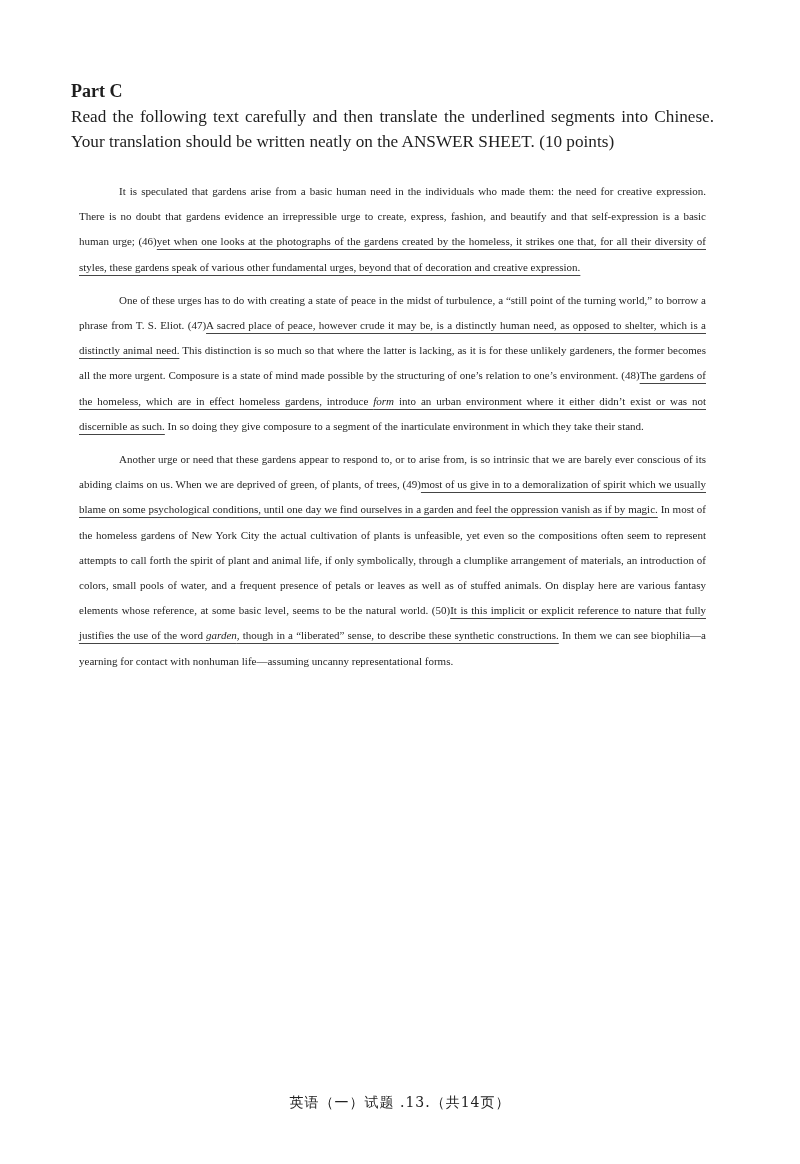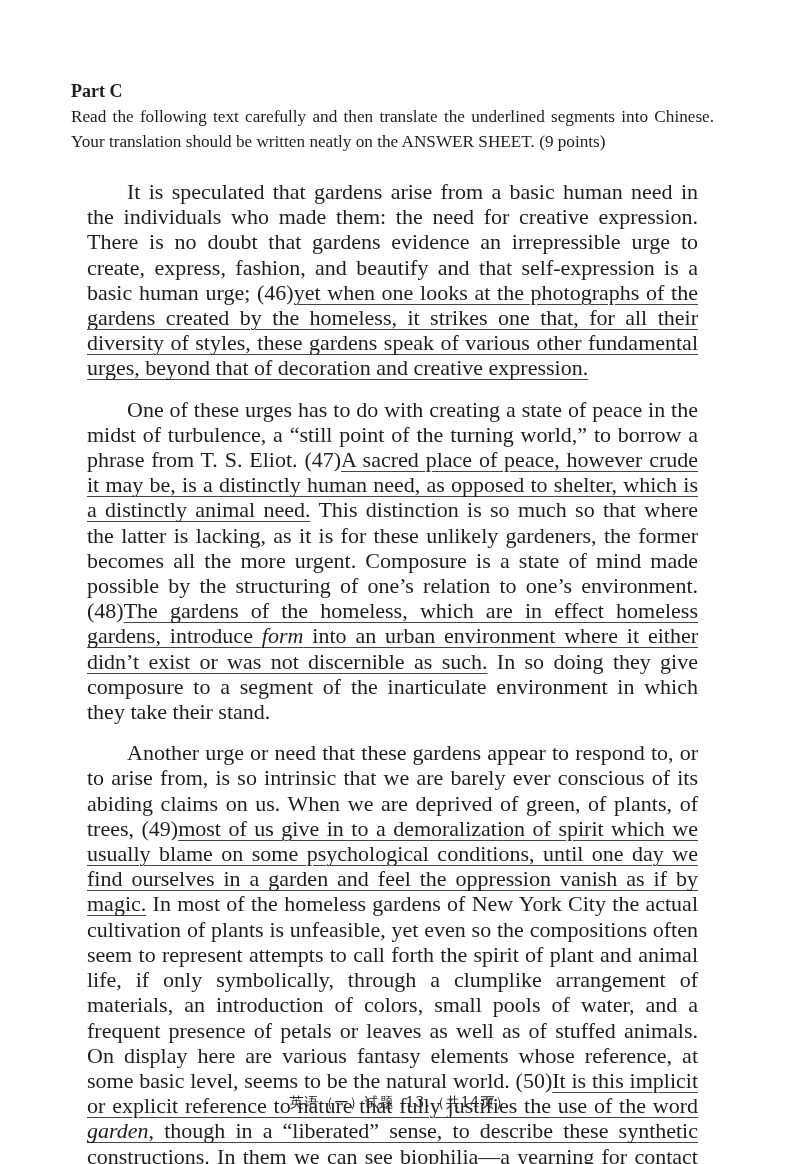--- a/index.html
+++ b/index.html
@@ -9,41 +9,41 @@
     color: #1e1e1e;
   }
   .page { position: absolute; left: 71px; top: 79px; width: 643px; }
   .hdr { font-weight: bold; font-size: 18px; line-height: 25px; }
   .directions {
     font-size: 17.2px; line-height: 25px; text-align: justify;
     text-align-last: auto;
   }
   .passage { margin-top: 25px; }
   .para {
-    font-size: 22px; line-height: 25.2px; text-align: justify;
-    text-indent: 40px; margin: 16px;
+    font-size: 11px; line-height: 25.2px; text-align: justify;
+    text-indent: 40px; margin: 8px;
   }
   .u {
     text-decoration: underline; text-decoration-thickness: 1px;
     text-underline-offset: 4px; text-decoration-color: #444;
   }
   .num { }
   i { font-style: italic; }
   .footer {
     position: absolute; top: 1094px; left: 0; width: 800px; text-align: center;
     font-family: "DejaVu Serif", serif; font-size: 14px; letter-spacing: 1px;
     color: #222;
   }
 </style>
 </head>
 <body>
 
 <div class="page">
   <div class="hdr">Part C</div>
-  <div class="directions">Read the following text carefully and then translate the underlined segments into Chinese. Your translation should be written neatly on the ANSWER SHEET. (9 points)</div>
+  <div class="directions">Read the following text carefully and then translate the underlined segments into Chinese. Your translation should be written neatly on the ANSWER SHEET. (10 points)</div>
 
   <div class="passage">
     <p class="para"><span>It is speculated that gardens arise from a basic human need in the individuals who made them: the need for creative expression. There is no doubt that gardens evidence an irrepressible urge to create, express, fashion, and beautify and that self-expression is a basic human urge; </span><span class="num">(46)</span><span class="u">yet when one looks at the photographs of the gardens created by the homeless, it strikes one that, for all their diversity of styles, these gardens speak of various other fundamental urges, beyond that of decoration and creative expression.</span></p>
 
     <p class="para"><span>One of these urges has to do with creating a state of peace in the midst of turbulence, a “still point of the turning world,” to borrow a phrase from T. S. Eliot. </span><span class="num">(47)</span><span class="u">A sacred place of peace, however crude it may be, is a distinctly human need, as opposed to shelter, which is a distinctly animal need.</span><span> This distinction is so much so that where the latter is lacking, as it is for these unlikely gardeners, the former becomes all the more urgent. Composure is a state of mind made possible by the structuring of one’s relation to one’s environment. </span><span class="num">(48)</span><span class="u"><span>The gardens of the homeless, which are in effect homeless gardens, introduce </span><i>form</i><span> into an urban environment where it either didn’t exist or was not discernible as such.</span></span><span> In so doing they give composure to a segment of the inarticulate environment in which they take their stand.</span></p>
 
     <p class="para"><span>Another urge or need that these gardens appear to respond to, or to arise from, is so intrinsic that we are barely ever conscious of its abiding claims on us. When we are deprived of green, of plants, of trees, </span><span class="num">(49)</span><span class="u">most of us give in to a demoralization of spirit which we usually blame on some psychological conditions, until one day we find ourselves in a garden and feel the oppression vanish as if by magic.</span><span> In most of the homeless gardens of New York City the actual cultivation of plants is unfeasible, yet even so the compositions often seem to represent attempts to call forth the spirit of plant and animal life, if only symbolically, through a clumplike arrangement of materials, an introduction of colors, small pools of water, and a frequent presence of petals or leaves as well as of stuffed animals. On display here are various fantasy elements whose reference, at some basic level, seems to be the natural world. </span><span class="num">(50)</span><span class="u"><span>It is this implicit or explicit reference to nature that fully justifies the use of the word </span><i>garden</i><span>, though in a “liberated” sense, to describe these synthetic constructions.</span></span><span> In them we can see biophilia—a yearning for contact with nonhuman life—assuming uncanny representational forms.</span></p>
   </div>
 </div>
 

